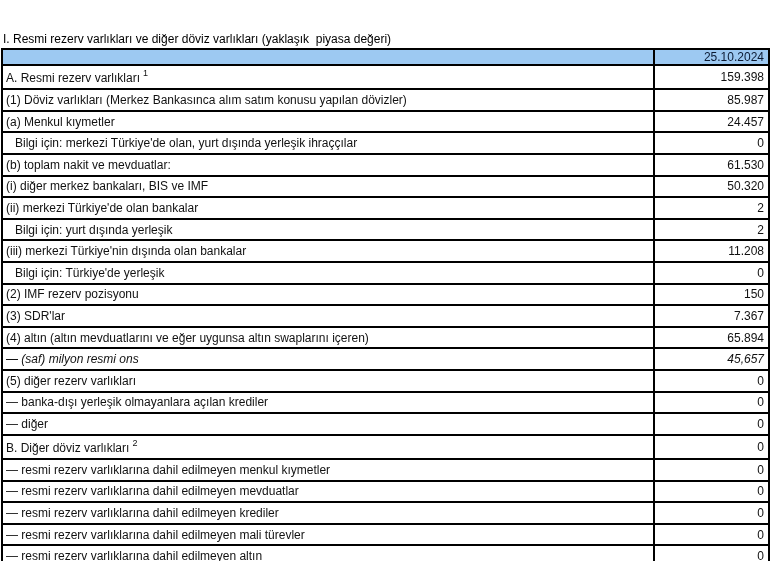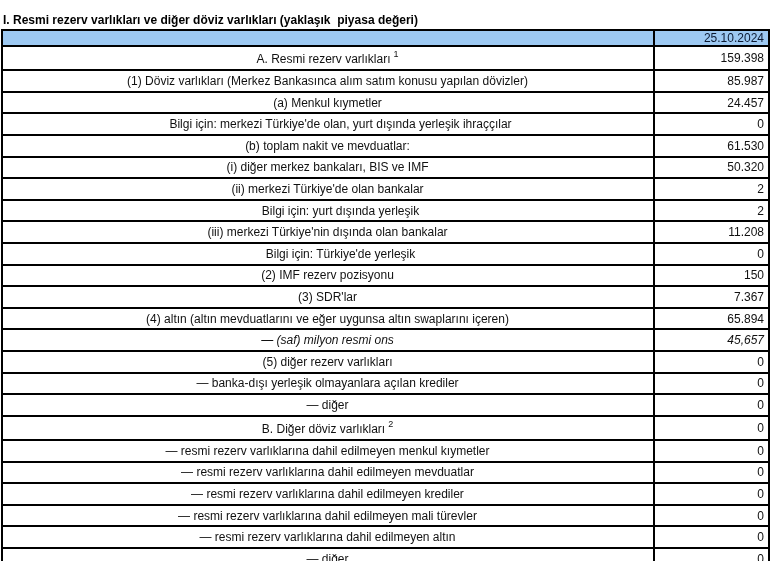--- a/index.html
+++ b/index.html
@@ -11,25 +11,26 @@
   body{
     width:770px;height:561px;
     background:#ffffff;
     font-family:"Liberation Sans","DejaVu Sans",sans-serif;
     color:#111;
     overflow:hidden;
   }
   .page{width:770px;height:561px;box-sizing:border-box;}
   .report-title{
     font-size:12px;
-    font-weight:bold;
+    font-weight:normal;
     line-height:13px;
-    padding:14px 0 2px 3px;
+    padding:3px 0 2px 3px;
     white-space:pre;
     color:#000;
+    margin-top:30px;
   }
   table.reserve{
     border-collapse:collapse;
     table-layout:fixed;
     width:767px;
     height:542px;
     margin-left:1px;
     border-radius:6px;
   }
   table.reserve col.label-col{width:652px;}
@@ -44,23 +45,23 @@
     box-sizing:border-box;
   }
   table.reserve thead th{
     background:var(--header-bg);
   }
   th.header-date{
     text-align:right;
     font-weight:bold;
     color:var(--date-text);
   }
-  td.row-label{text-align:center;}
+  td.row-label{text-align:left;}
   td.row-value{text-align:right;padding-right:5px;}
-  tr.indent td.row-label{padding-left:29px;}
+  tr.indent td.row-label{padding-left:12px;}
   tr.italic td{font-style:italic;}
   sup.footnote{
     font-size:9px;
     margin-left:3px;
     position:relative;
     top:-1px;
   }
 </style>
 </head>
 <body>

